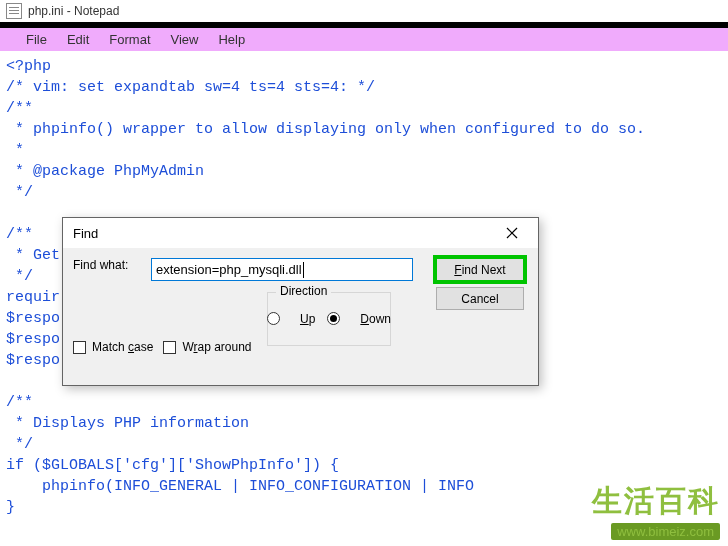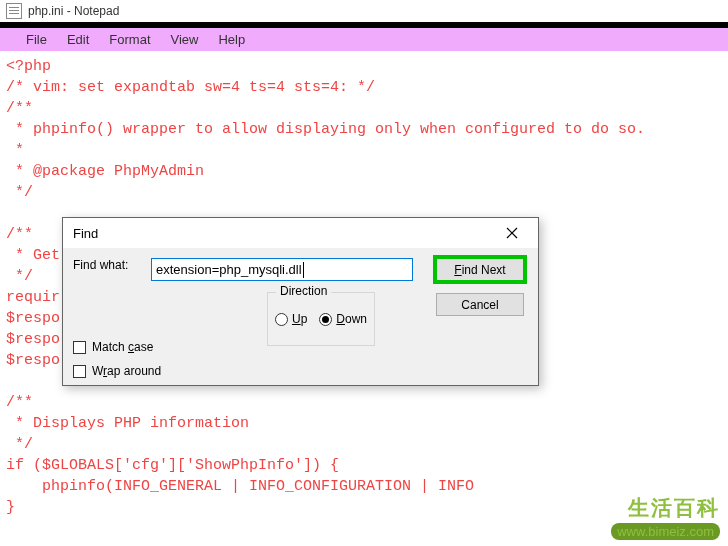--- a/index.html
+++ b/index.html
@@ -6,50 +6,50 @@
   html, body { width: 728px; height: 546px; overflow: hidden; font-family: "Segoe UI", Tahoma, sans-serif; background: #fff; }
 
   .title-bar { display: flex; align-items: center; height: 28px; padding: 0 6px; background: #fff; border-bottom: 6px solid #000000; }
   .title-bar .app-icon { width: 16px; height: 16px; margin-right: 6px; background: #fff; border: 1px solid #888; position: relative; }
   .title-bar .app-icon::after { content: ""; position: absolute; top: 3px; left: 2px; right: 2px; height: 1px; background: #888; box-shadow: 0 3px 0 #888, 0 6px 0 #888; }
   .title-bar .title-text { font-size: 12px; color: #333; }
 
   .menu-bar { display: flex; align-items: center; height: 24px; padding: 0 16px; background: #f0abfc; border-bottom: 1px solid #fff; }
   .menu-item { font-size: 13px; color: #333; padding: 2px 10px; cursor: default; }
 
-  .editor { font-family: Consolas, "Courier New", monospace; font-size: 15px; line-height: 21px; color: #ef4444; padding: 4px 6px; white-space: pre; position: relative; }
+  .editor { font-family: Consolas, "Courier New", monospace; font-size: 15px; line-height: 21px; color: #1d4ed8; padding: 4px 6px; white-space: pre; position: relative; }
 
   .dialog-backdrop { position: absolute; left: 0; top: 0; width: 100%; height: 100%; pointer-events: none; border-radius: 18px; }
   .find-dialog { position: absolute; left: 62px; top: 217px; width: 477px; height: 169px; background: #f0f0f0; border: 1px solid #646464; box-shadow: 3px 3px 10px rgba(0,0,0,0.25); pointer-events: auto; }
   .find-dialog .d-title { display: flex; align-items: center; justify-content: space-between; height: 30px; padding: 0 6px 0 10px; background: #fff; }
   .find-dialog .d-title span { font-size: 13px; color: #000; }
   .find-dialog .close-btn { width: 40px; height: 24px; display: flex; align-items: center; justify-content: center; cursor: default; }
   .find-dialog .close-btn svg { width: 12px; height: 12px; }
   .d-body { padding: 10px 10px 8px 10px; position: relative; height: 138px; }
   .row { display: flex; }
   .label { font-size: 12px; color: #000; width: 72px; }
   .input { flex: 1; height: 23px; border: 1px solid #7a7a7a; background: #fff; padding: 0 4px; font-size: 13px; font-family: "Segoe UI", Tahoma, sans-serif; outline: none; }
   .input.focused { border: 1px solid #0078d7; }
   .btn { width: 88px; height: 23px; background: #e1e1e1; border: 1px solid #adadad; font-size: 12px; color: #000; display: flex; align-items: center; justify-content: center; cursor: default; }
   .btn.highlight { outline: 4px solid #00c400; outline-offset: -1px; }
   .btn u { text-decoration: underline; }
-  .btn-col { position: absolute; right: 14px; top: 10px; display: flex; flex-direction: column; gap: 12px; }
-  .groupbox { position: absolute; left: 204px; top: 44px; width: 108px; height: 54px; border: 1px solid #d6d6d6; }
+  .btn-col { position: absolute; right: 14px; top: 10px; display: flex; flex-direction: column; gap: 6px; }
+  .groupbox { position: absolute; left: 204px; top: 44px; width: 124px; height: 54px; border: 1px solid #d6d6d6; }
   .groupbox .gb-title { position: absolute; top: -9px; left: 8px; background: #f0f0f0; padding: 0 4px; font-size: 12px; color: #000; }
   .groupbox .radios { display: flex; gap: 12px; align-items: center; height: 100%; justify-content: center; }
-  .radio { display: flex; align-items: flex-end; gap: 4px; font-size: 12px; color: #000; }
+  .radio { display: flex; align-items: flex-start; gap: 20px; font-size: 12px; color: #000; }
   .radio .r { width: 13px; height: 13px; border: 1px solid #333; border-radius: 50%; display: flex; align-items: center; justify-content: center; background: #fff; }
   .radio .r.checked::after { content: ""; width: 7px; height: 7px; border-radius: 50%; background: #000; }
-  .checks { position: absolute; left: 10px; top: 92px; display: flex; flex-direction: column; gap: 10px; }
+  .checks { position: absolute; left: 10px; top: 92px; display: flex; flex-direction: row; gap: 10px; }
   .check { display: flex; align-items: center; gap: 6px; font-size: 12px; color: #000; }
   .check .c { width: 13px; height: 13px; border: 1px solid #333; background: #fff; }
 
   .watermark { position: absolute; right: 8px; bottom: 6px; text-align: right; }
-  .watermark .wm-main { font-size: 21px; font-weight: 700; color: #8fbf3f; letter-spacing: 2px; }
-  .watermark .wm-url { font-size: 13px; color: #8fbf3f; background: #6a9a23; padding: 1px 6px; border-radius: 8px; display: inline-block; }
+  .watermark .wm-main { font-size: 30px; font-weight: 700; color: #8fbf3f; letter-spacing: 2px; }
+  .watermark .wm-url { font-size: 13px; color: #8fbf3f; background: #6a9a23; padding: 1px 6px; border-radius: 2px; display: inline-block; }
   .text-caret { display:inline-block; width:1px; height:16px; background:#000; vertical-align:middle; margin-left:1px; }
 </style>
 </head>
 <body>
 
 <div class="title-bar">
   <div class="app-icon"></div>
   <div class="title-text">php.ini - Notepad</div>
 </div>
 

